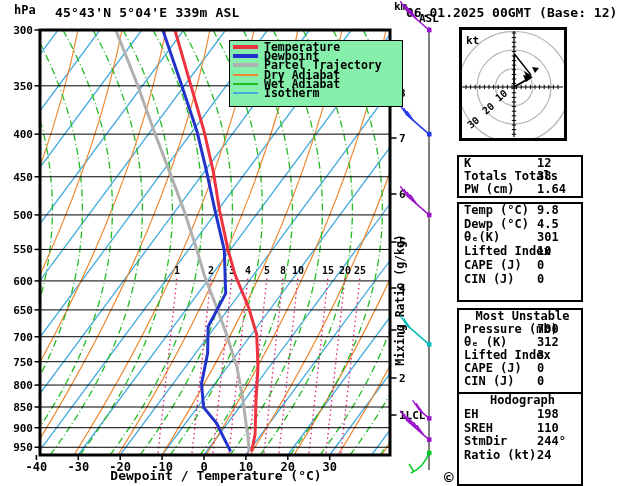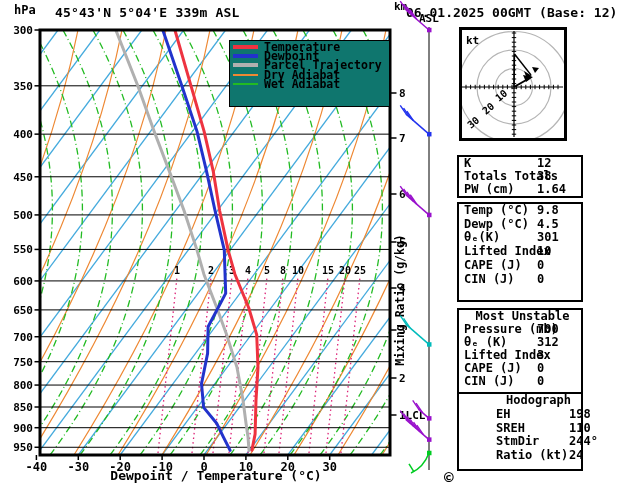--- a/index.html
+++ b/index.html
@@ -1,21 +1,21 @@
 <!DOCTYPE html>
 <html><head>
 <meta charset="utf-8">
 <style>
   html,body{margin:0;padding:0;background:#fff;}
   .stage{position:relative;width:629px;height:486px;background:#fff;overflow:hidden;
          font-family:"DejaVu Sans Mono",monospace;color:#000;}
   .abs{position:absolute;}
   svg text{font-family:"DejaVu Sans Mono",monospace;fill:#000;}
-  #legendBox{position:absolute;left:229px;top:40px;width:161px;height:67px;border:1px solid #000;
-             background:#0f766e;padding:1px 0 0 3px;box-sizing:border-box;z-index:5;}
+  #legendBox{position:absolute;left:229px;top:40px;width:174px;height:67px;border:1px solid #000;
+             background:#86efac;padding:1px 0 0 3px;box-sizing:border-box;z-index:5;}
   .legRow{display:flex;align-items:center;height:9.3px;font-size:11.5px;font-weight:bold;white-space:nowrap;}
   .legSwatch{display:inline-block;width:25px;margin-right:6px;flex:0 0 25px;}
   .pbox{position:absolute;left:457px;width:126px;border:2px solid #000;box-sizing:border-box;
         background:#fff;font-size:12px;font-weight:bold;}
   .prow{position:relative;white-space:nowrap;padding-left:5px;}
   .prow .val{position:absolute;left:78px;top:0;}
   .ptitle{text-align:center;}
   #footer{position:absolute;left:444px;top:468px;font-size:16px;font-weight:bold;letter-spacing:0px;}
   #xlabel{position:absolute;left:40px;top:468px;width:352px;text-align:center;font-size:13px;font-weight:bold;}
   #stationTitle{position:absolute;left:55px;top:5px;font-size:13px;font-weight:bold;letter-spacing:0.2px;}
@@ -262,20 +262,24 @@
         <span>Parcel Trajectory</span>
       </div>
       <div class="legRow">
         <span class="legSwatch" style="border-top: 2px solid rgb(238, 136, 51);"></span>
         <span>Dry Adiabat</span>
       </div>
       <div class="legRow">
         <span class="legSwatch" style="border-top: 2px solid rgb(34, 187, 34);"></span>
         <span>Wet Adiabat</span>
       </div>
+      <div class="legRow">
+        <span class="legSwatch" style="border-top: 2px solid rgb(68, 170, 221);"></span>
+        <span>Isotherm</span>
+      </div>
     </div>
 
   <svg id="hodo" class="abs" style="left:459px;top:27px" width="108" height="114">
       <g>
         <circle cx="55" cy="60" r="18.5" fill="none" stroke="#b5b5b5" stroke-width="1.2"></circle>
         <circle cx="55" cy="60" r="37" fill="none" stroke="#b5b5b5" stroke-width="1.2"></circle>
         <circle cx="55" cy="60" r="55.5" fill="none" stroke="#b5b5b5" stroke-width="1.2"></circle>
         <line x1="3" y1="60" x2="104" y2="60" stroke="#000" stroke-width="1.2"></line>
         <line x1="55" y1="4" x2="55" y2="110" stroke="#000" stroke-width="1.2"></line>
         <line x1="7" y1="57.8" x2="7" y2="62.2" stroke="#000" stroke-width="1"></line>
@@ -351,21 +355,21 @@
         <div class="prow" style="line-height: 13.7143px; height: 13.7143px;"><span>CIN (J)</span><span class="val">0</span></div>
       </div>
       <div class="pbox" style="top: 308px; height: 92px;">
         <div class="prow ptitle" style="line-height: 13px; height: 13px;">Most Unstable</div>
         <div class="prow" style="line-height: 13px; height: 13px;"><span>Pressure (mb)</span><span class="val">700</span></div>
         <div class="prow" style="line-height: 13px; height: 13px;"><span>θₑ (K)</span><span class="val">312</span></div>
         <div class="prow" style="line-height: 13px; height: 13px;"><span>Lifted Index</span><span class="val">3</span></div>
         <div class="prow" style="line-height: 13px; height: 13px;"><span>CAPE (J)</span><span class="val">0</span></div>
         <div class="prow" style="line-height: 13px; height: 13px;"><span>CIN (J)</span><span class="val">0</span></div>
       </div>
-      <div class="pbox" style="top: 392px; height: 79px; padding-left: 32px;">
+      <div class="pbox" style="top: 392px; height: 94px;">
         <div class="prow ptitle" style="line-height: 13.8px; height: 13.8px;">Hodograph</div>
         <div class="prow" style="line-height: 13.8px; height: 13.8px;"><span>EH</span><span class="val">198</span></div>
         <div class="prow" style="line-height: 13.8px; height: 13.8px;"><span>SREH</span><span class="val">110</span></div>
         <div class="prow" style="line-height: 13.8px; height: 13.8px;"><span>StmDir</span><span class="val">244°</span></div>
         <div class="prow" style="line-height: 13.8px; height: 13.8px;"><span>Ratio (kt)</span><span class="val">24</span></div>
       </div>
     </div>
 
   <div id="xlabel">Dewpoint / Temperature (°C)</div>
   <div id="footer">© weatheronline.co.uk</div>

